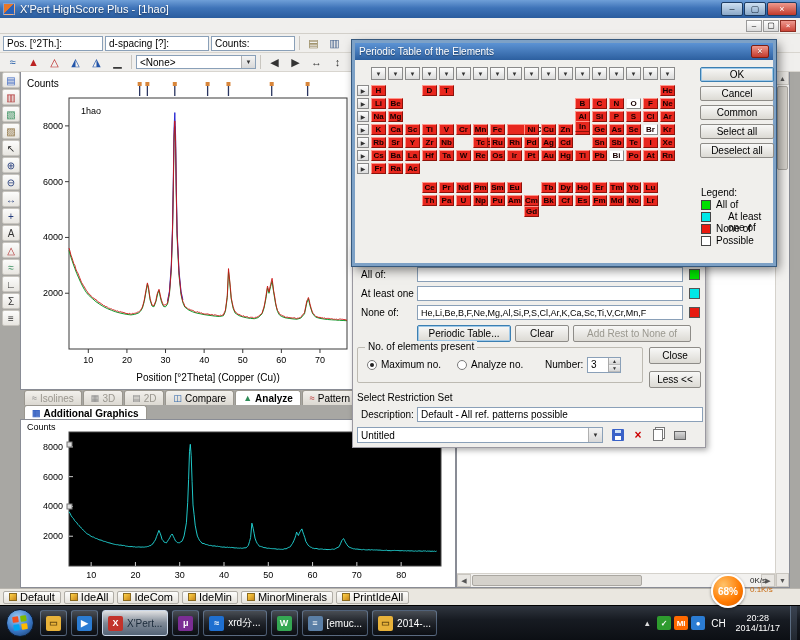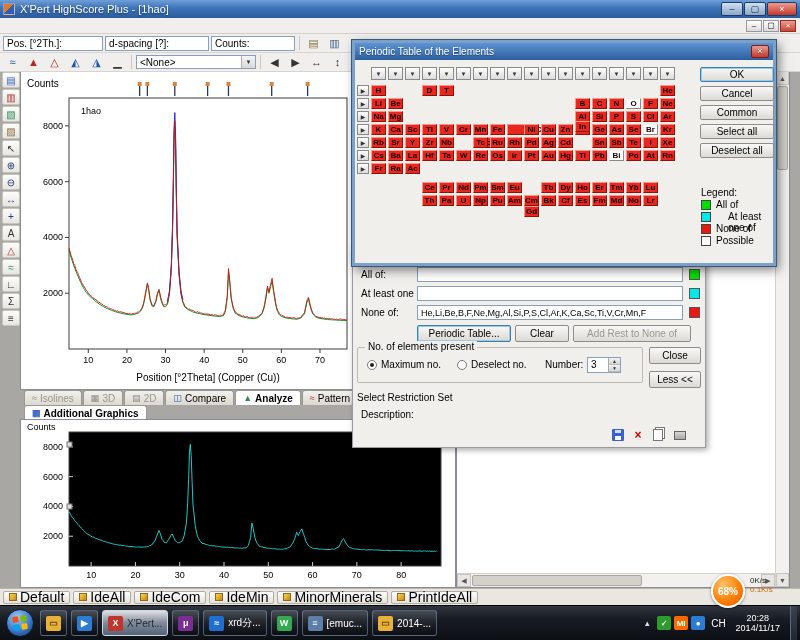--- a/index.html
+++ b/index.html
@@ -50,21 +50,21 @@
 .vscroll{position:absolute;right:0;top:0;width:14px;height:100%;background:#f2f1ef;border-left:1px solid #d5d2cc;display:flex;flex-direction:column}
 .sbtn{height:14px;font-size:7px;color:#555;text-align:center;line-height:14px;background:#e8e6e2;border:1px solid #c9c6c0;flex:none}
 .vthumb{margin:1px;height:84px;background:#d4d1cb;border:1px solid #aaa7a1;border-radius:2px}
 .vfill{flex:1}
 .hscroll{position:absolute;left:0;bottom:0;height:14px;width:318px;background:#f2f1ef;border-top:1px solid #d5d2cc;display:flex}
 .sbtn.h{width:14px;height:100%;line-height:12px}
 .hthumb{margin:1px;width:170px;background:#d4d1cb;border:1px solid #aaa7a1;border-radius:2px}
 
 
 .statusbar{left:0;top:588px;width:800px;height:17px;background:#eae7e0;border-top:1px solid #b8b5ae;display:flex;align-items:center;gap:3px;padding:0 3px;z-index:2}
-.preset{display:inline-flex;align-items:center;gap:3px;border:1px solid #b0ada6;background:linear-gradient(#fdfdfc,#e6e3dc);padding:0 5px;height:13px;font-size:14px;border-radius:2px}
+.preset{display:inline-flex;align-items:center;gap:3px;border:1px solid #b0ada6;background:linear-gradient(#fdfdfc,#e6e3dc);padding:0 5px;height:13px;font-size:11px;border-radius:2px}
 .picon{width:8px;height:8px;background:linear-gradient(135deg,#ffd24a,#c8881a);border:1px solid #8a6a20}
 
 
 .taskbar{left:0;top:605px;width:800px;height:35px;background:linear-gradient(180deg,#30363f,#171b22 40%,#0c0f14);border-top:1px solid #000;display:flex;align-items:center;z-index:8;padding:0 2px}
 .orb{width:28px;height:28px;border-radius:50%;margin:0 4px;background:radial-gradient(circle at 40% 30%,#9ecdf5,#3a78c8 55%,#16365f);border:1px solid #0a1a30;display:flex;align-items:center;justify-content:center;flex:none}
 #tb-windows{display:flex;align-items:center}
 .tbtn{height:26px;margin:0 2px;border:1px solid rgba(130,160,200,.5);border-radius:3px;background:linear-gradient(rgba(255,255,255,.16),rgba(255,255,255,.04) 55%,rgba(0,0,0,.18));display:inline-flex;align-items:center;padding:0 5px;color:#fff;font-size:10px;gap:4px;white-space:nowrap}
 .tbtn.active{background:linear-gradient(rgba(255,255,255,.85),rgba(215,230,248,.55) 50%,rgba(170,200,235,.45));color:#1a2a3a;border-color:#ccd8e8}
 .wico{width:15px;height:15px;border-radius:2px;display:inline-flex;align-items:center;justify-content:center;font-size:9px;font-weight:bold;color:#fff;flex:none}
 .tray{margin-left:auto;display:flex;align-items:center;gap:4px;color:#fff;padding-right:1px}
@@ -417,33 +417,40 @@
       <div class="abs swatch" style="left: 336px; top: 60px; background: rgb(232, 26, 16);"></div>
     </div>
   <button class="abs btn focusbtn" style="left:64px;top:78px;width:94px;height:17px">Periodic Table...</button>
   <button class="abs btn" style="left:162px;top:78px;width:54px;height:17px">Clear</button>
   <button class="abs btn disabled" style="left:220px;top:78px;width:118px;height:17px">Add Rest to None of</button>
   <div class="abs grpbox" style="left:4px;top:100px;width:286px;height:36px"></div>
   <span class="grptitle" style="left:12px;top:94px">No. of elements present</span>
   <div class="abs radio sel" style="left:14px;top:113px"></div>
   <span class="abs" style="left:28px;top:112px;font-size:10px">Maximum no.</span>
   <div class="abs radio" style="left:104px;top:113px"></div>
-  <span class="abs" style="left:118px;top:112px;font-size:10px">Deselect no.</span>
+  <span class="abs" style="left:118px;top:112px;font-size:10px">Analyze no.</span>
   <span class="abs" style="left:192px;top:112px;font-size:10px">Number:</span>
   <div class="abs spinbox" style="left:234px;top:110px;width:34px;height:16px">
     <span class="val">3</span>
     <span class="spins">
         <i>▲</i>
         <i>▼</i>
       </span>
   </div>
   <button class="abs btn" style="left:296px;top:100px;width:52px;height:17px">Close</button>
   <button class="abs btn" style="left:296px;top:124px;width:52px;height:17px">Less &lt;&lt;</button>
   <div class="abs" style="left:4px;top:145px;font-size:10px">Select Restriction Set</div>
   <span class="abs" style="left:8px;top:162px;font-size:10px">Description:</span>
+  <div class="abs tfield" style="left:64px;top:160px;width:286px;height:15px">
+    <span>Default - All ref. patterns possible</span>
+  </div>
+  <div class="abs combo" style="left:4px;top:180px;width:246px;height:16px">
+    <span>Untitled</span>
+    <span class="arr">▼</span>
+  </div>
   <div class="abs iconbtn" style="left:256px;top:180px">
       <div class="floppy"></div>
     </div>
   <div class="abs iconbtn" style="left:276px;top:180px">
       <span class="redx">×</span>
     </div>
   <div class="abs iconbtn" style="left:296px;top:180px">
       <div class="copysheets"></div>
     </div>
   <div class="abs iconbtn" style="left:318px;top:180px">

